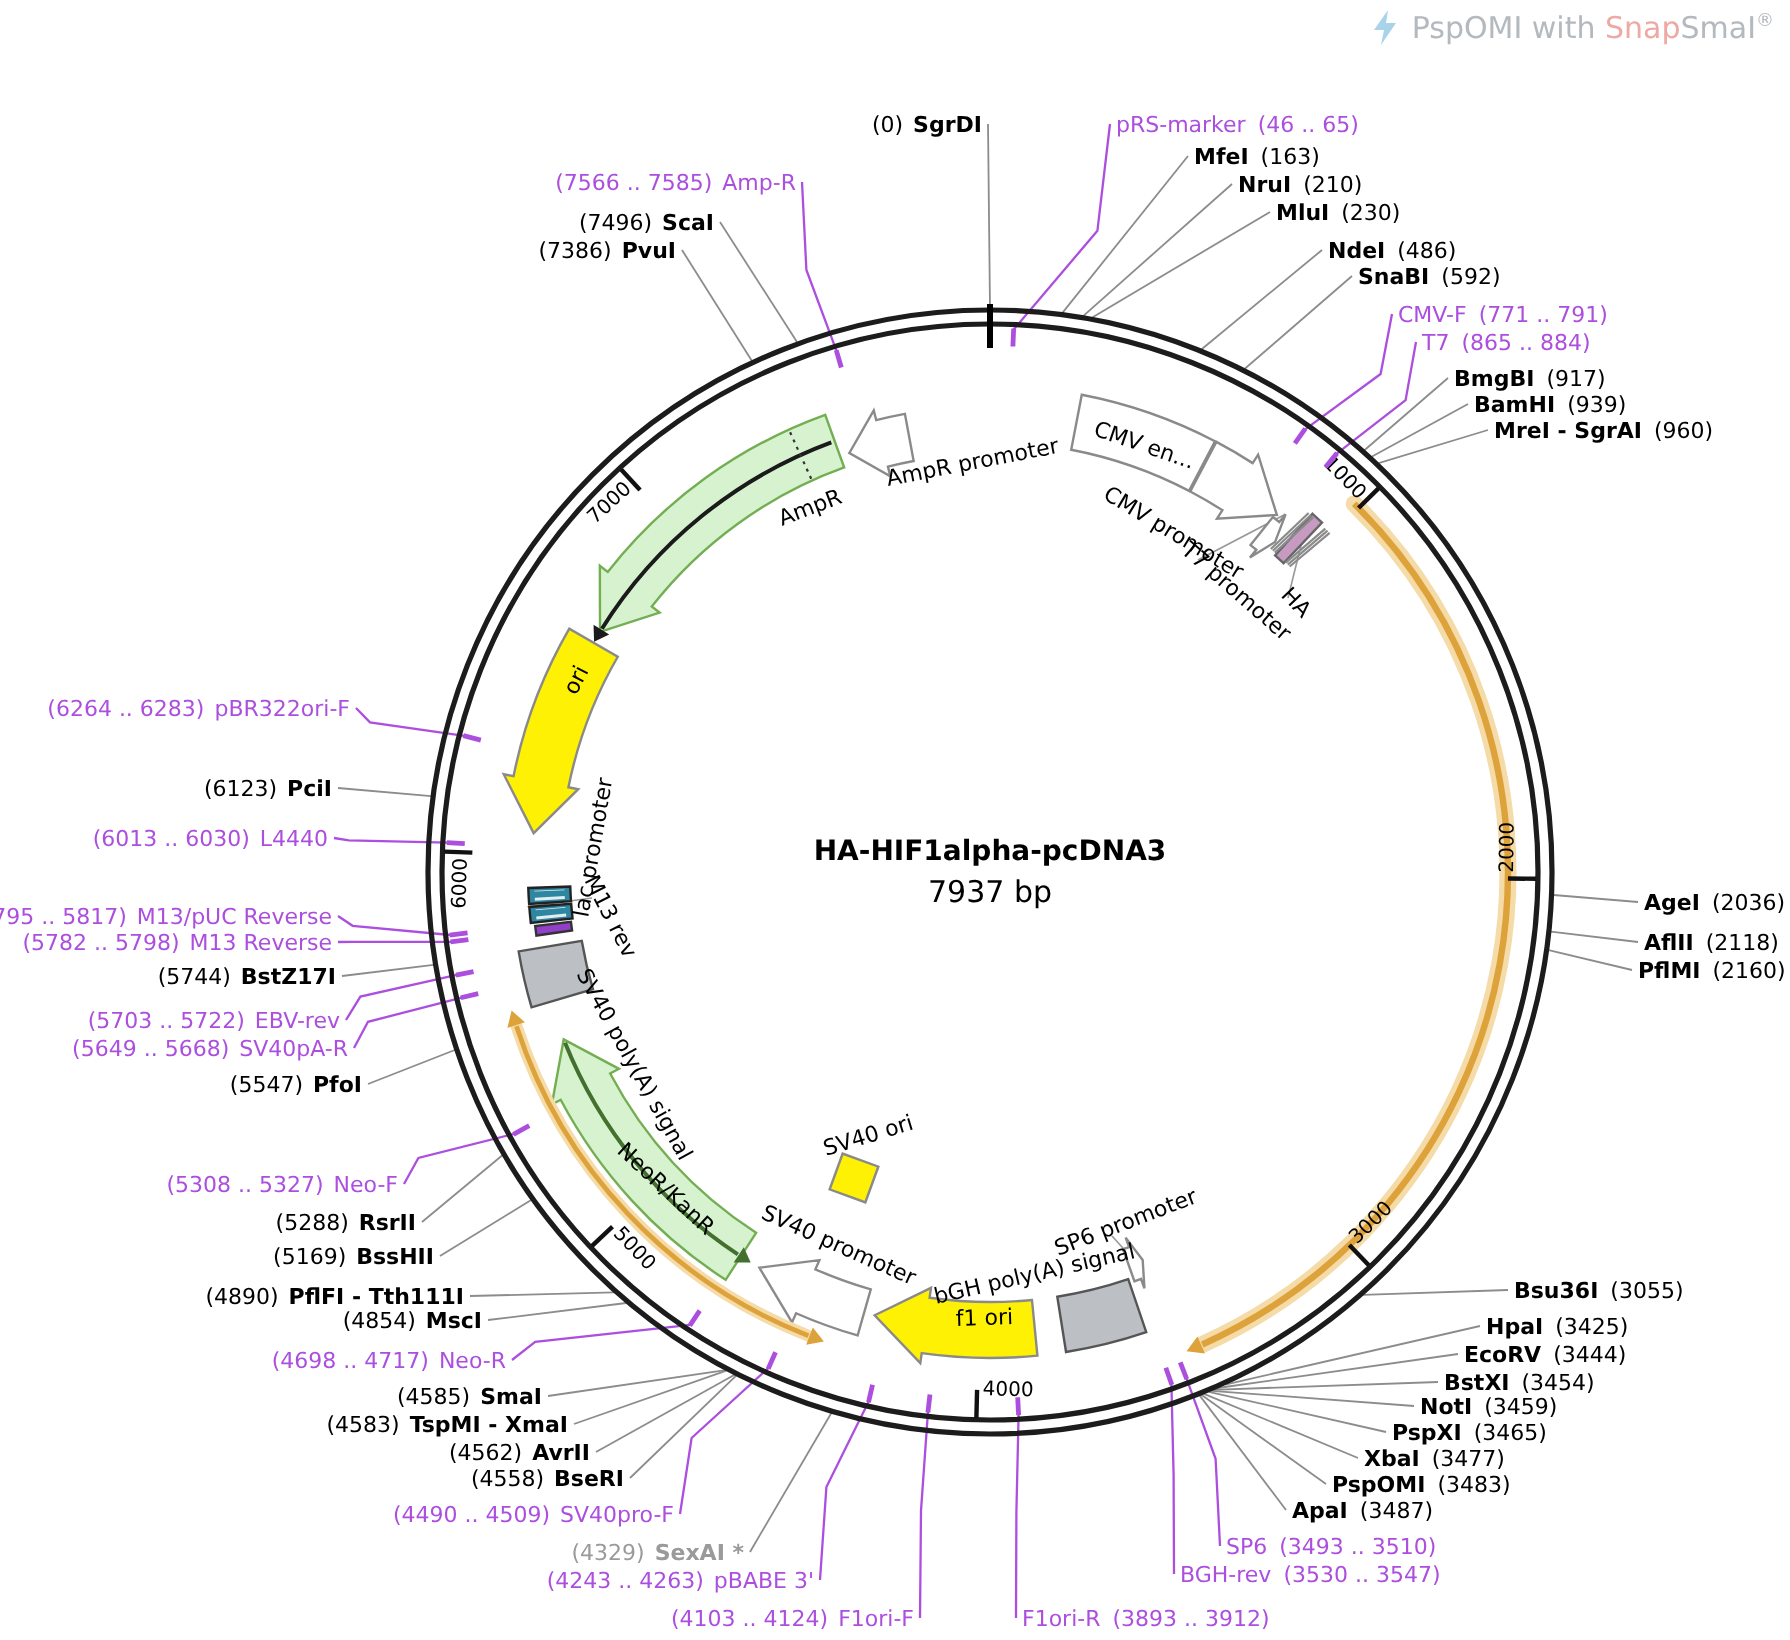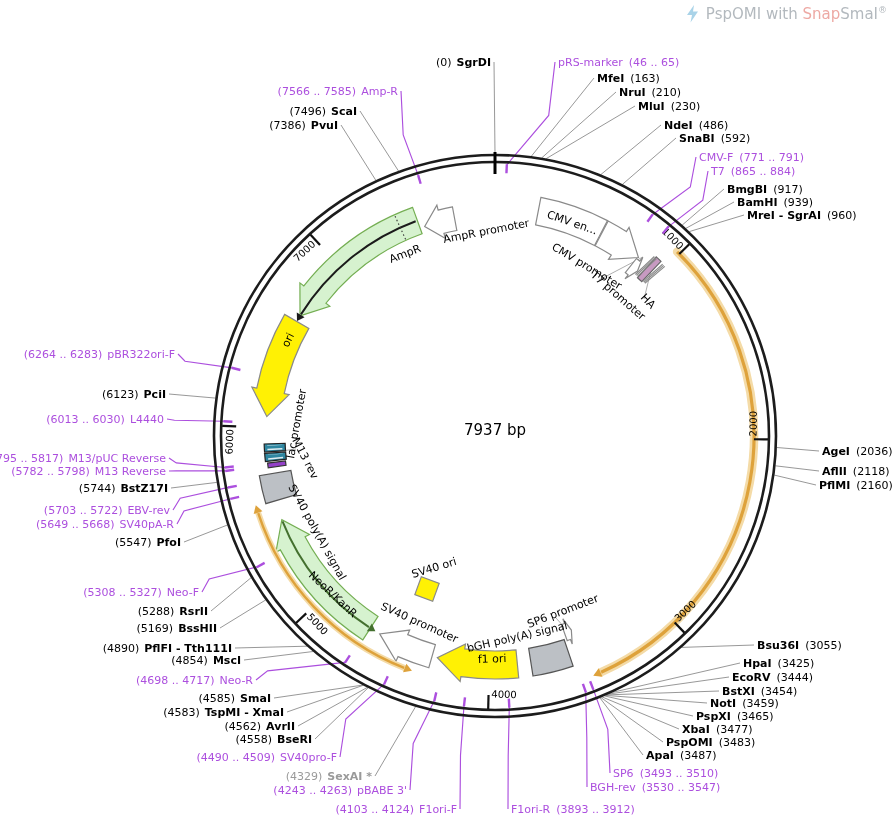--- a/index.html
+++ b/index.html
@@ -214,20 +214,21 @@
       <text x="166" y="462" font-size="11px" text-anchor="end"><tspan fill="#ac4fde">(5795 .. 5817)</tspan><tspan fill="#ac4fde" dx="5">M13/pUC Reverse</tspan></text>
       <text x="164" y="423" font-size="11px" text-anchor="end"><tspan fill="#ac4fde">(6013 .. 6030)</tspan><tspan fill="#ac4fde" dx="5">L4440</tspan></text>
       <text x="166" y="398" font-size="11px" text-anchor="end"><tspan fill="#000000">(6123)</tspan><tspan fill="#000000" font-weight="700" dx="5">PciI</tspan></text>
       <text x="175" y="358" font-size="11px" text-anchor="end"><tspan fill="#ac4fde">(6264 .. 6283)</tspan><tspan fill="#ac4fde" dx="5">pBR322ori-F</tspan></text>
       <text x="398" y="95" font-size="11px" text-anchor="end"><tspan fill="#ac4fde">(7566 .. 7585)</tspan><tspan fill="#ac4fde" dx="5">Amp-R</tspan></text>
       <text x="357" y="115" font-size="11px" text-anchor="end"><tspan fill="#000000">(7496)</tspan><tspan fill="#000000" font-weight="700" dx="5">ScaI</tspan></text>
       <text x="338" y="129" font-size="11px" text-anchor="end"><tspan fill="#000000">(7386)</tspan><tspan fill="#000000" font-weight="700" dx="5">PvuI</tspan></text>
     </svg>
 
   <div id="title-block">
+    <div id="plasmid-name">HA-HIF1alpha-pcDNA3</div>
     <div id="plasmid-size">7937 bp</div>
   </div>
 
   <div id="watermark">
     <svg width="17" height="18" viewBox="0 0 17 18">
       <polygon points="3,10 10,0 9,6.5 14,6.5 6.5,17.5 8,10" fill="#a9d3e8"></polygon>
     </svg>
     <span><span>PspOMI with </span><span class="snap">Snap</span><span>SmaI</span><span class="reg">®</span></span>
   </div>
 </div>

